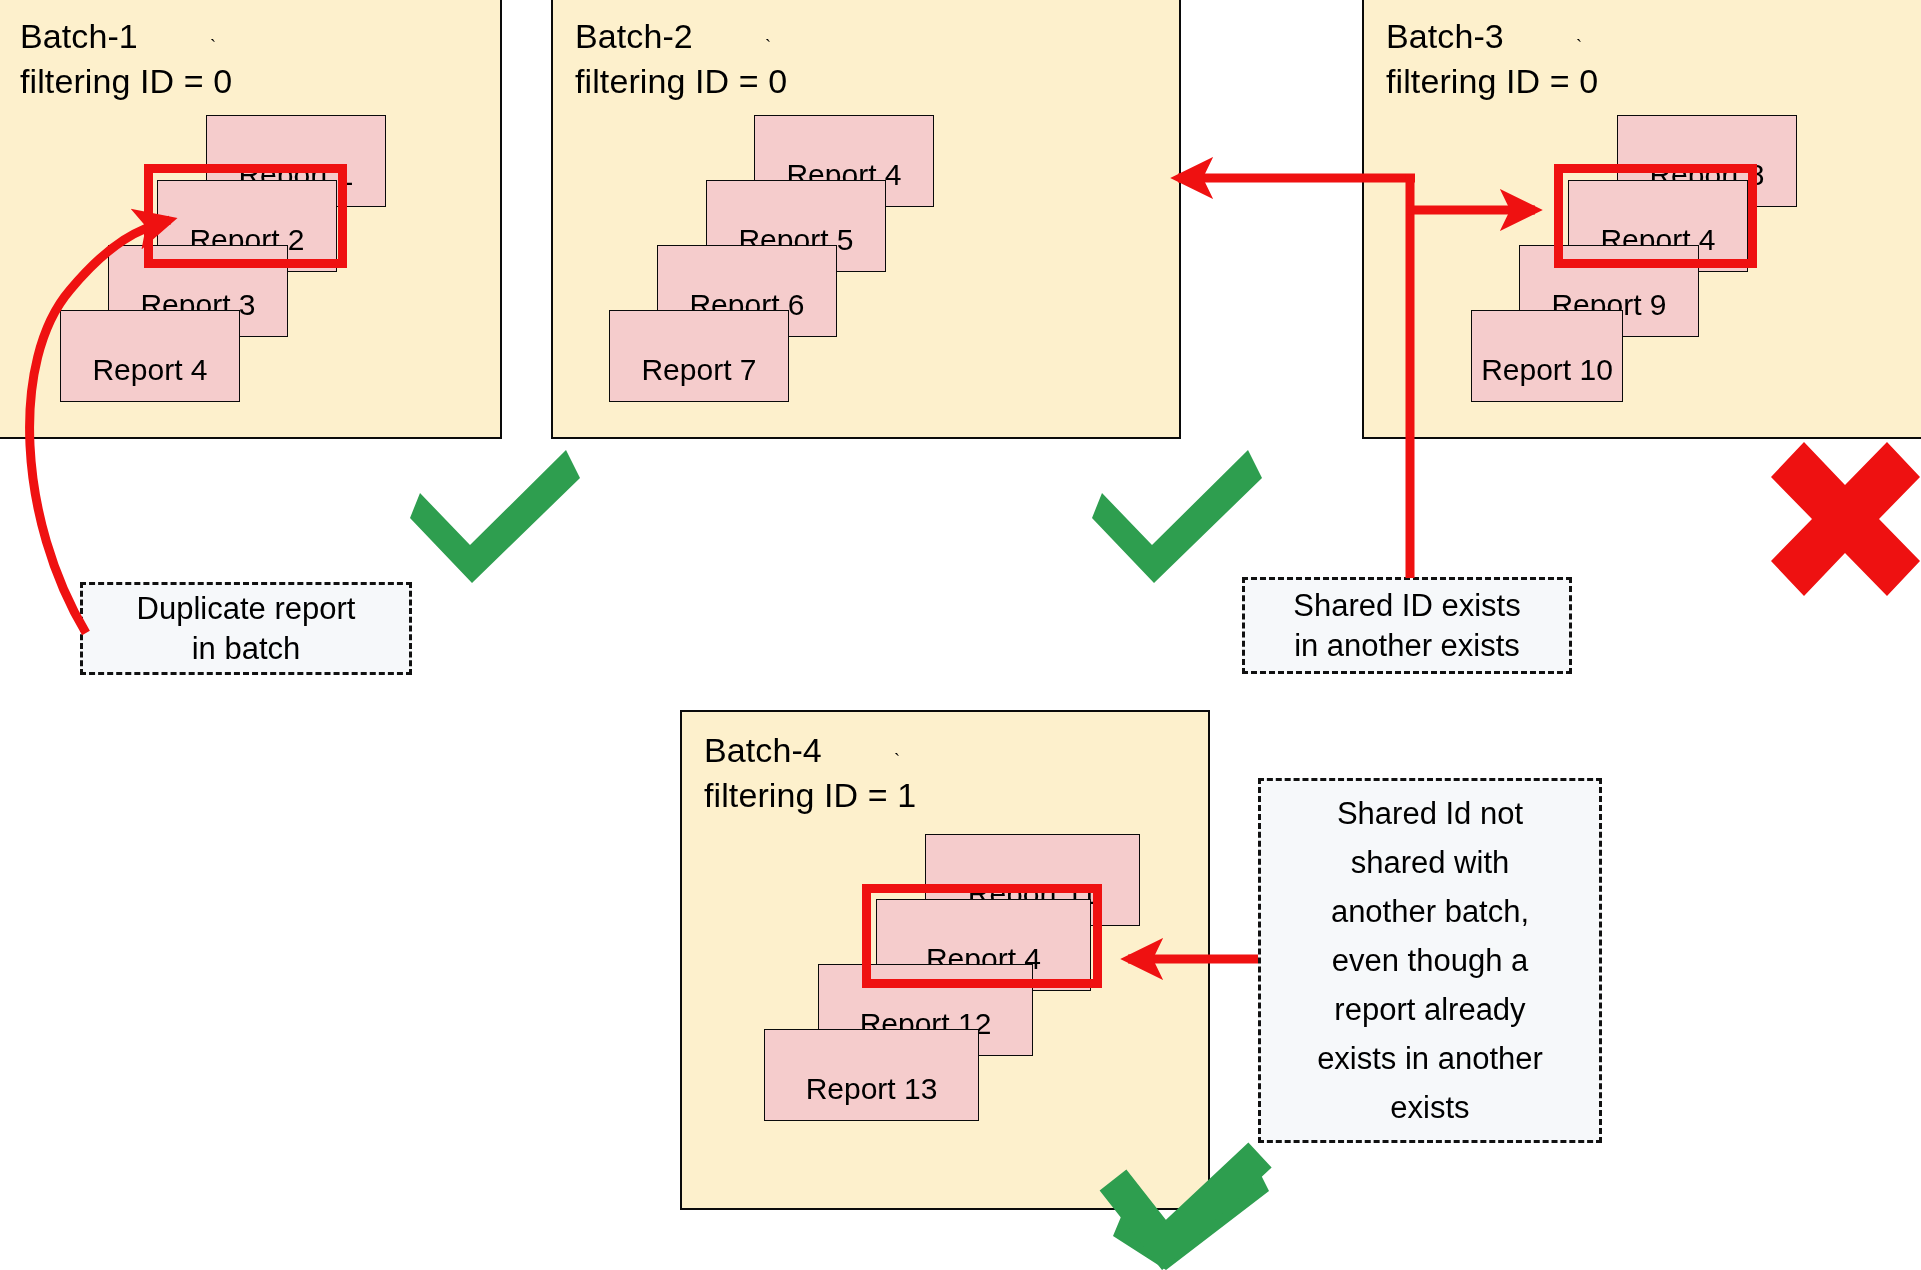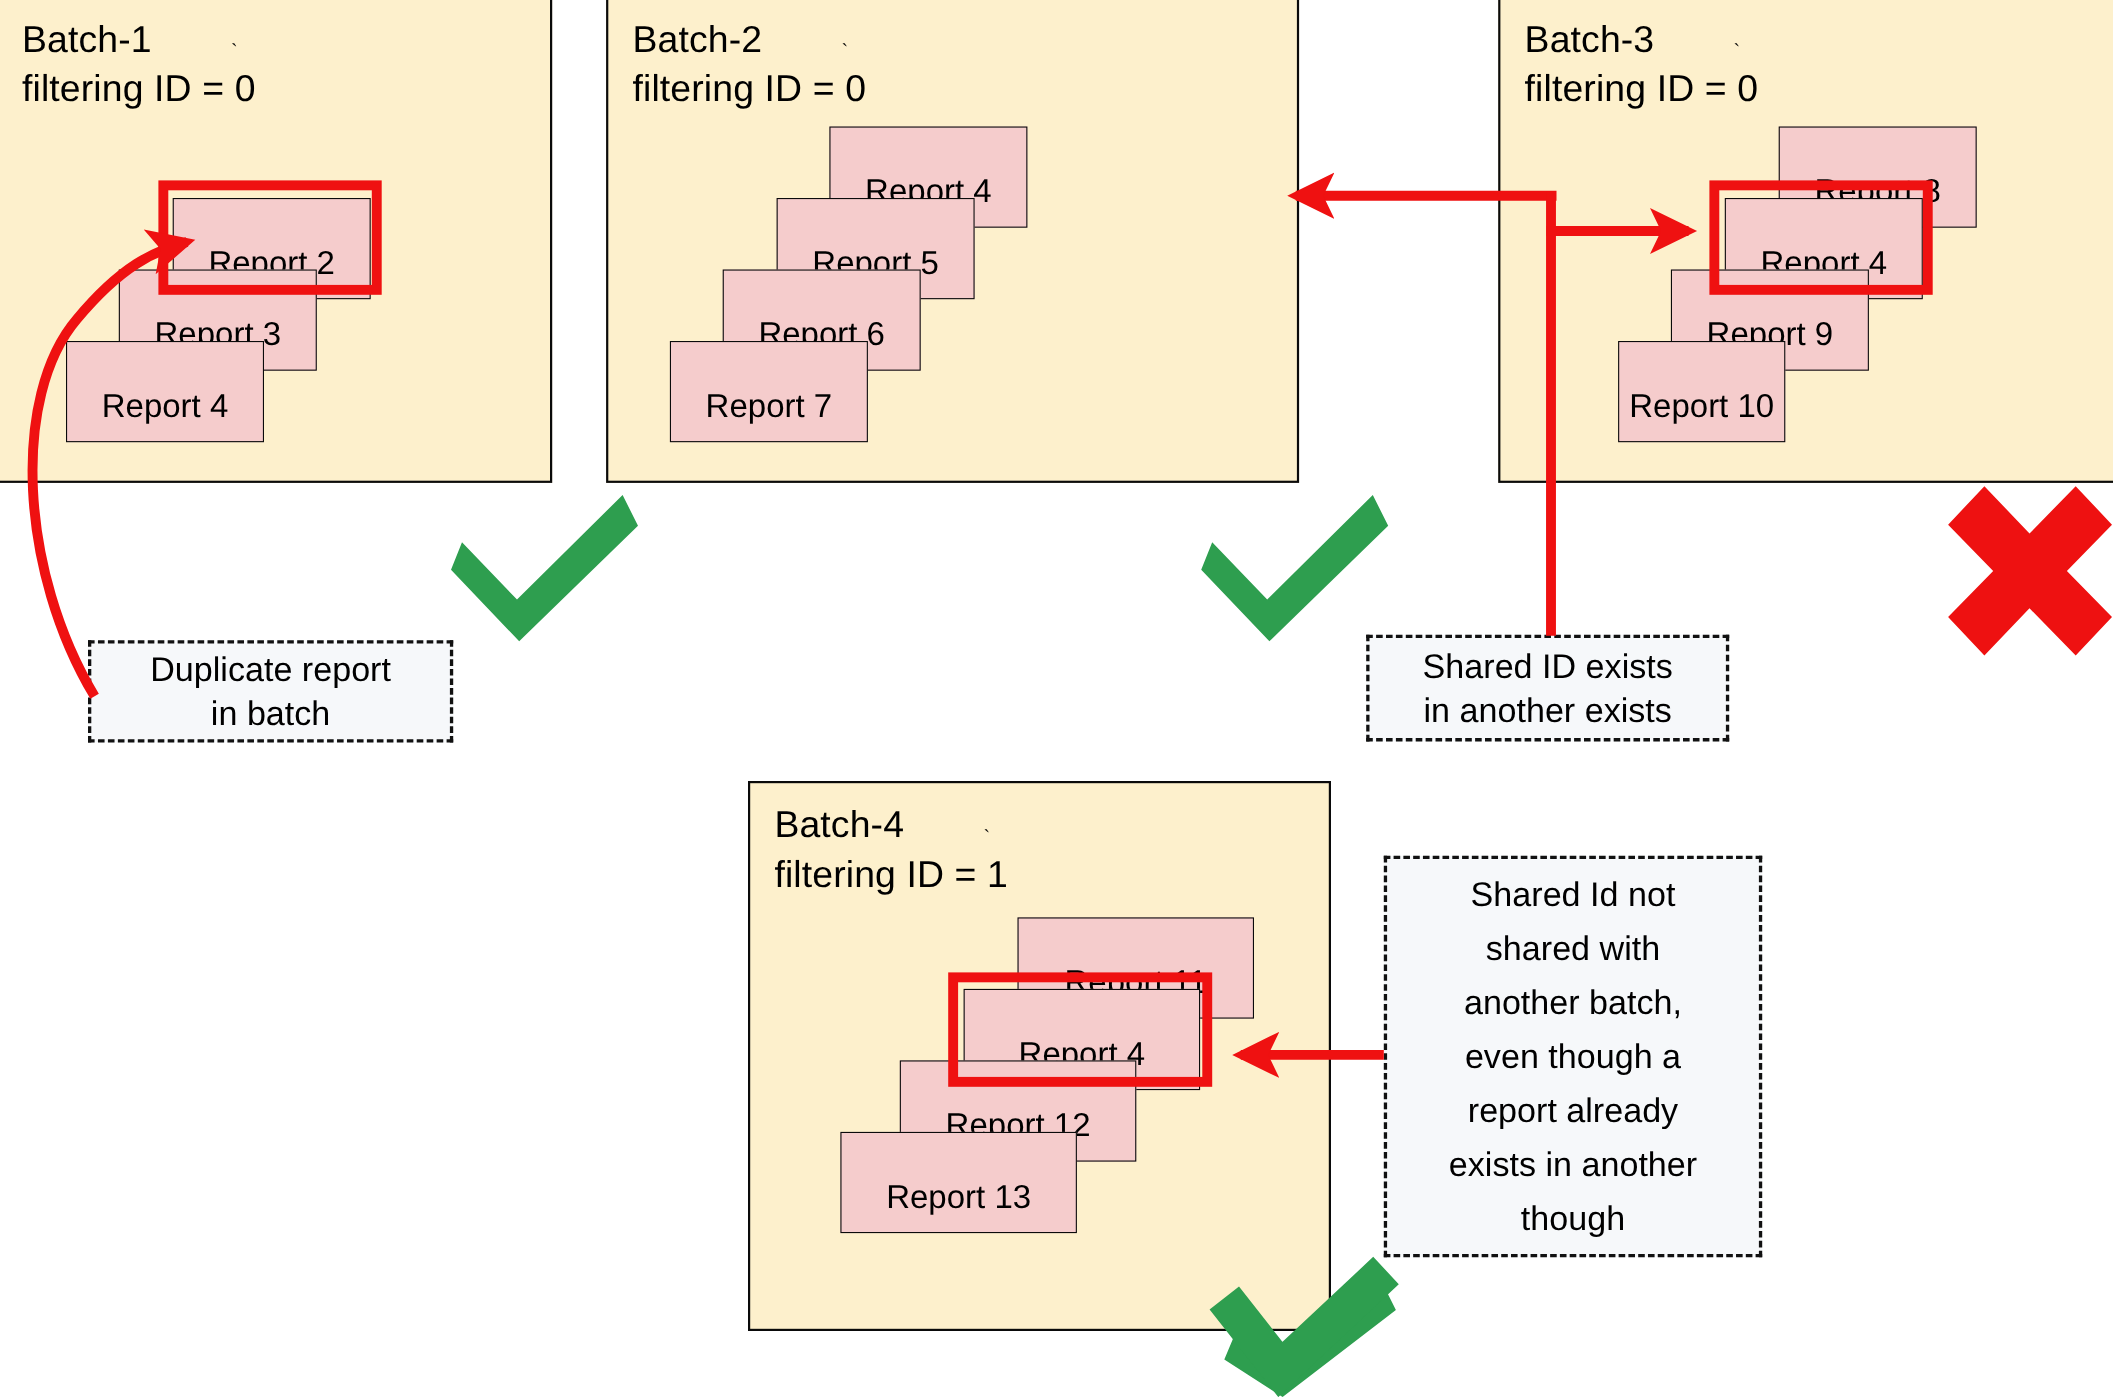--- a/index.html
+++ b/index.html
@@ -97,20 +97,23 @@
 </head>
 <body>
 
 <div id="canvas">
 
   <div class="batch-panel" style="left:-4px; top:-4px; width:506px; height:443px;">
     <div class="batch-title"><span>Batch-1</span>
 <span>filtering ID = 0</span></div>
     <div class="batch-tick" style="left:212px; top:38px;">`</div>
 
+    <div class="report-card" style="left:208px; top:117px; width:180px; height:92px;">
+      <span class="rc-label">Report 1</span>
+    </div>
     <div class="report-card" style="left:159px; top:182px; width:180px; height:92px;">
       <span class="rc-label">Report 2</span>
     </div>
     <div class="report-card" style="left:110px; top:247px; width:180px; height:92px;">
       <span class="rc-label">Report 3</span>
     </div>
     <div class="report-card" style="left:62px; top:312px; width:180px; height:92px;">
       <span class="rc-label">Report 4</span>
     </div>
 
@@ -193,21 +196,21 @@
   </div>
 
   <div class="callout" style="left:1258px; top:778px; width:344px; height:365px; line-height:49px;">
     <div>
       <div>Shared Id not</div>
       <div>shared with</div>
       <div>another batch,</div>
       <div>even though a</div>
       <div>report already</div>
       <div>exists in another</div>
-      <div>though</div>
+      <div>exists</div>
     </div>
   </div>
 
   <svg id="overlay" viewBox="0 0 1921 1270" xmlns="http://www.w3.org/2000/svg">
     <defs>
       <marker id="arrowRed" viewBox="0 0 12 12" refX="9" refY="6" markerWidth="5.2" markerHeight="5.2" orient="auto-start-reverse">
         <path d="M 0 0.6 L 11 6 L 0 11.4 L 2.6 6 Z" fill="#ef1111"></path>
       </marker>
     </defs>
 

